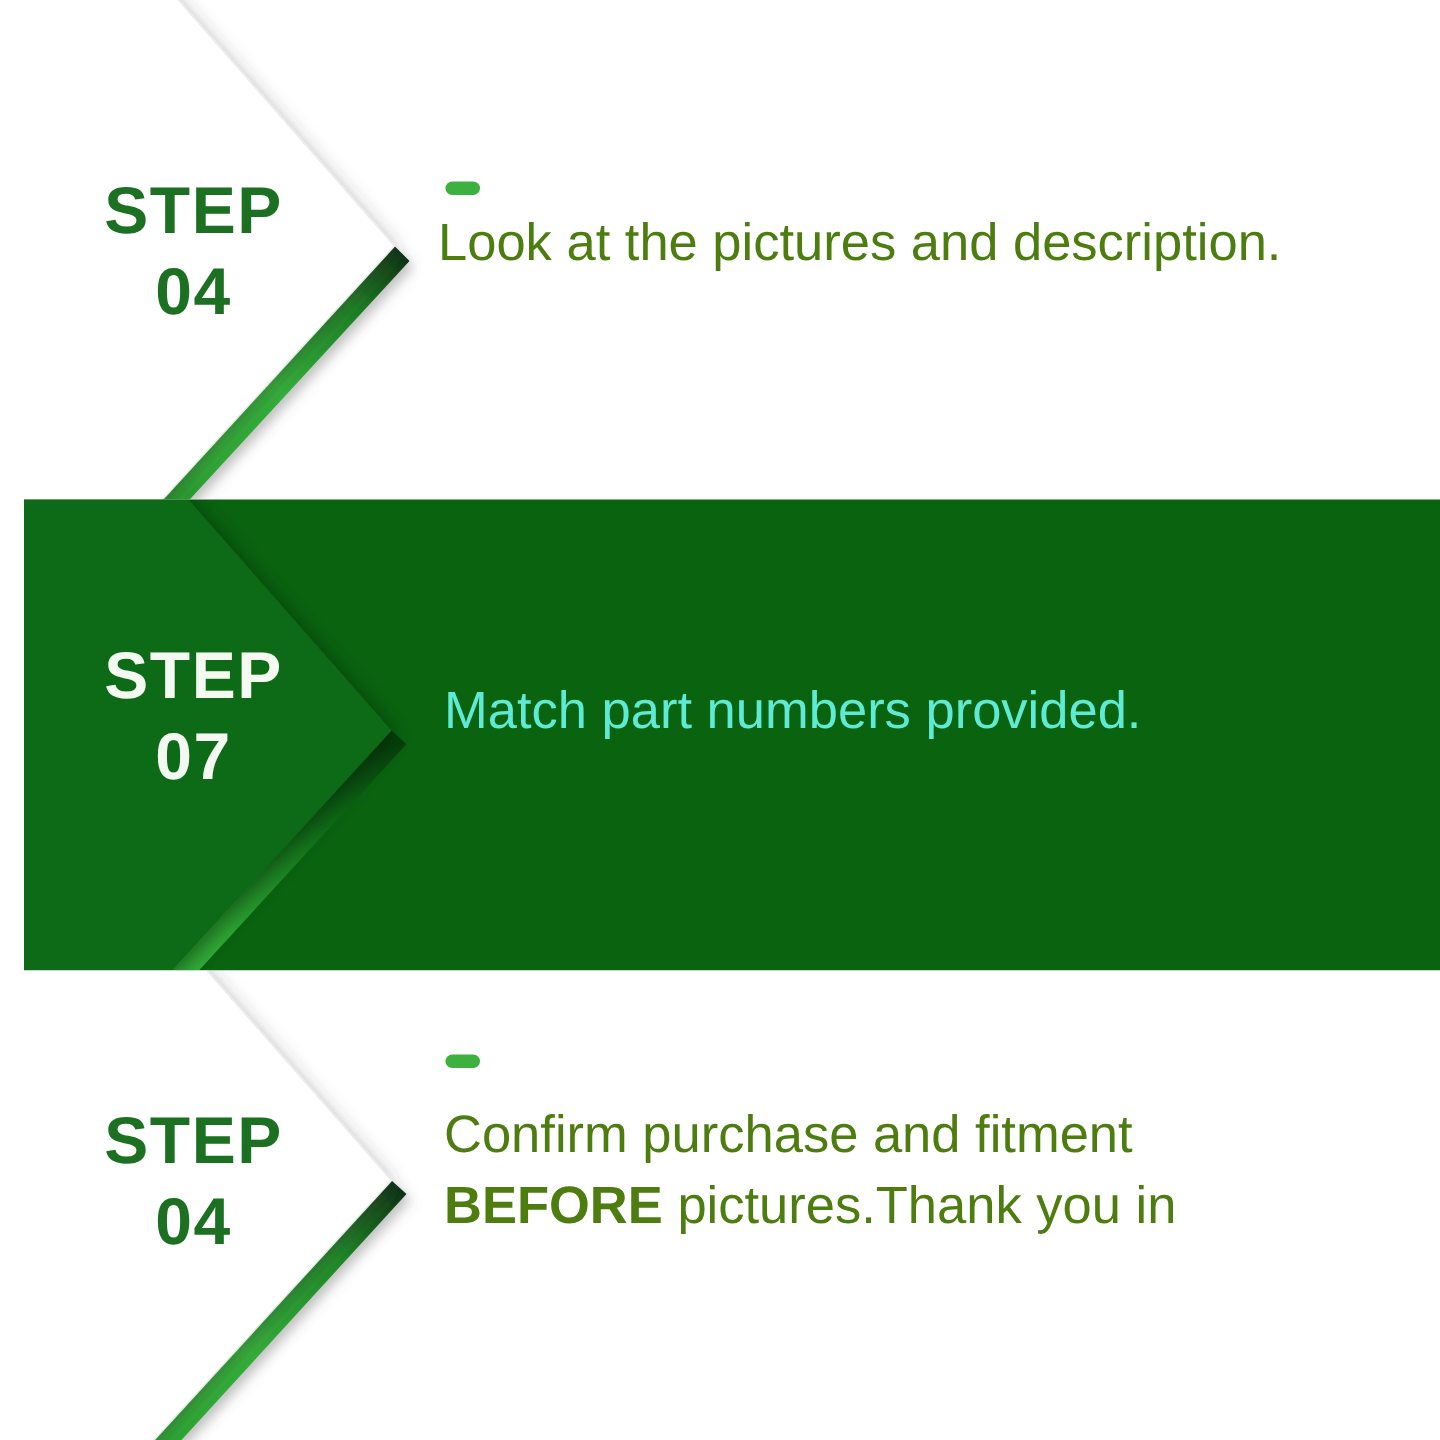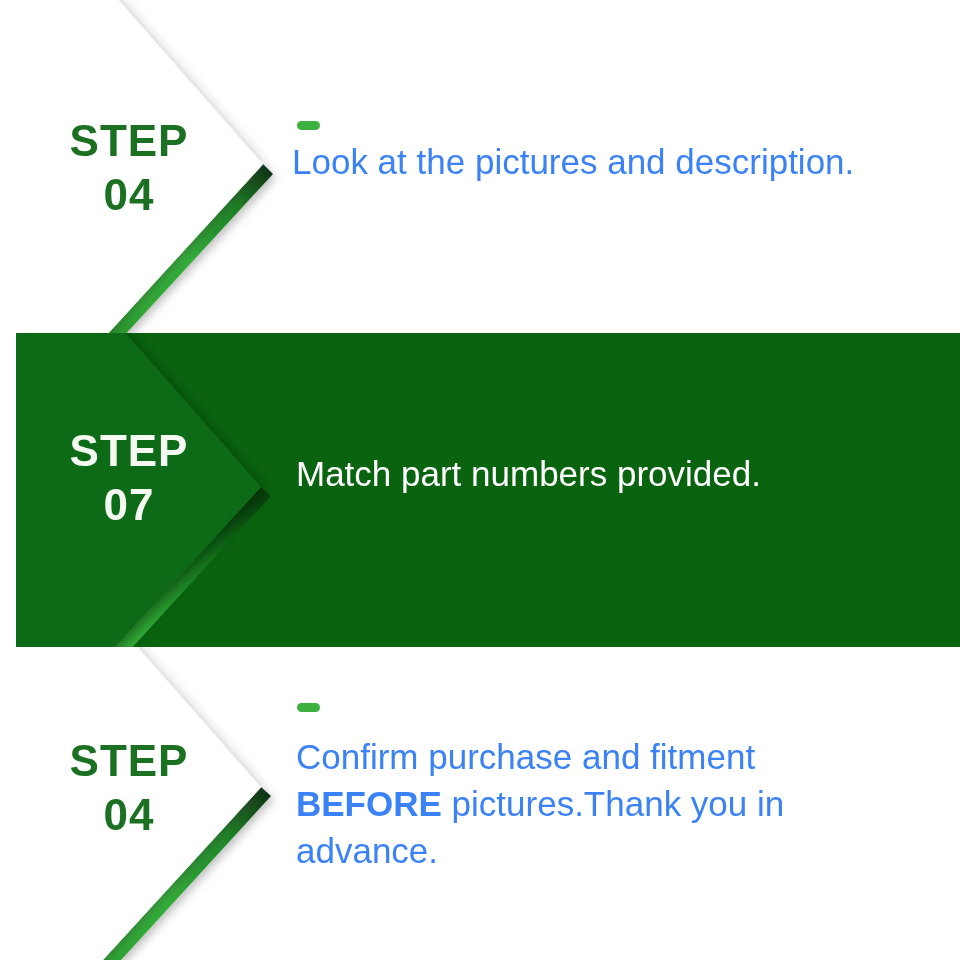--- a/index.html
+++ b/index.html
@@ -17,24 +17,24 @@
     position:absolute;left:0;width:226px;text-align:center;
     font-weight:700;font-size:44px;line-height:54px;letter-spacing:1px;
     color:#1b7022;
   }
   .band-2 .step-block{color:#f4faf2;}
   .dash{
     position:absolute;width:23px;height:9px;border-radius:5px;
     background:#3cb13f;
   }
   .desc{
-    position:absolute;font-size:35px;line-height:42px;color:#3b82f6;
+    position:absolute;font-size:35px;line-height:42px;color:#4d7c0f;
     white-space:nowrap;
   }
-  .band-2 .desc{color:#ffffff;text-align:center;}
+  .band-2 .desc{color:#5eead4;text-align:center;}
   .band-3 .desc{line-height:47px;}
   .desc .bold{font-weight:700;text-align:right;}
   
   .band-1 .step-block{top:114px;}
   .band-1 .dash{left:281px;top:121px;}
   .band-1 .desc{left:276px;top:141px;}
   .band-2 .step-block{top:91px;}
   .band-2 .desc{left:280px;top:120px;}
   .band-3 .step-block{top:87px;}
   .band-3 .dash{left:281px;top:56px;}
@@ -104,15 +104,14 @@
     <polygon points="34,-100 245,140 29,376 -182,136" fill="#ffffff" stroke="#ececec" stroke-width="1" filter="url(#diamondShadow)"></polygon>
   </svg>
   <div class="dash"></div>
   <div class="step-block">
     <div>STEP</div>
     <div>04</div>
   </div>
   <div class="desc">
     <div>Confirm purchase and fitment</div>
     <div><span class="bold">BEFORE</span><span> pictures.Thank you in</span></div>
-    <div>advance.</div>
   </div>
 </section>
 
 </body></html>

